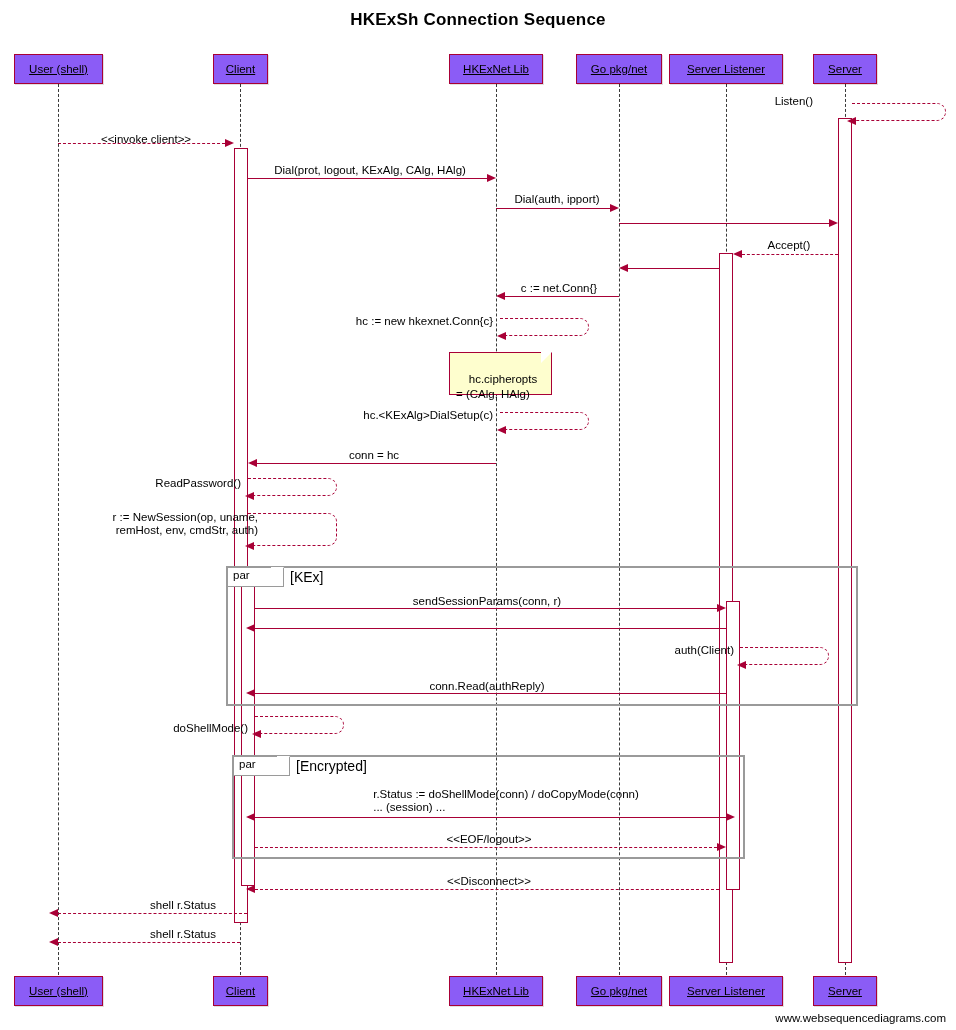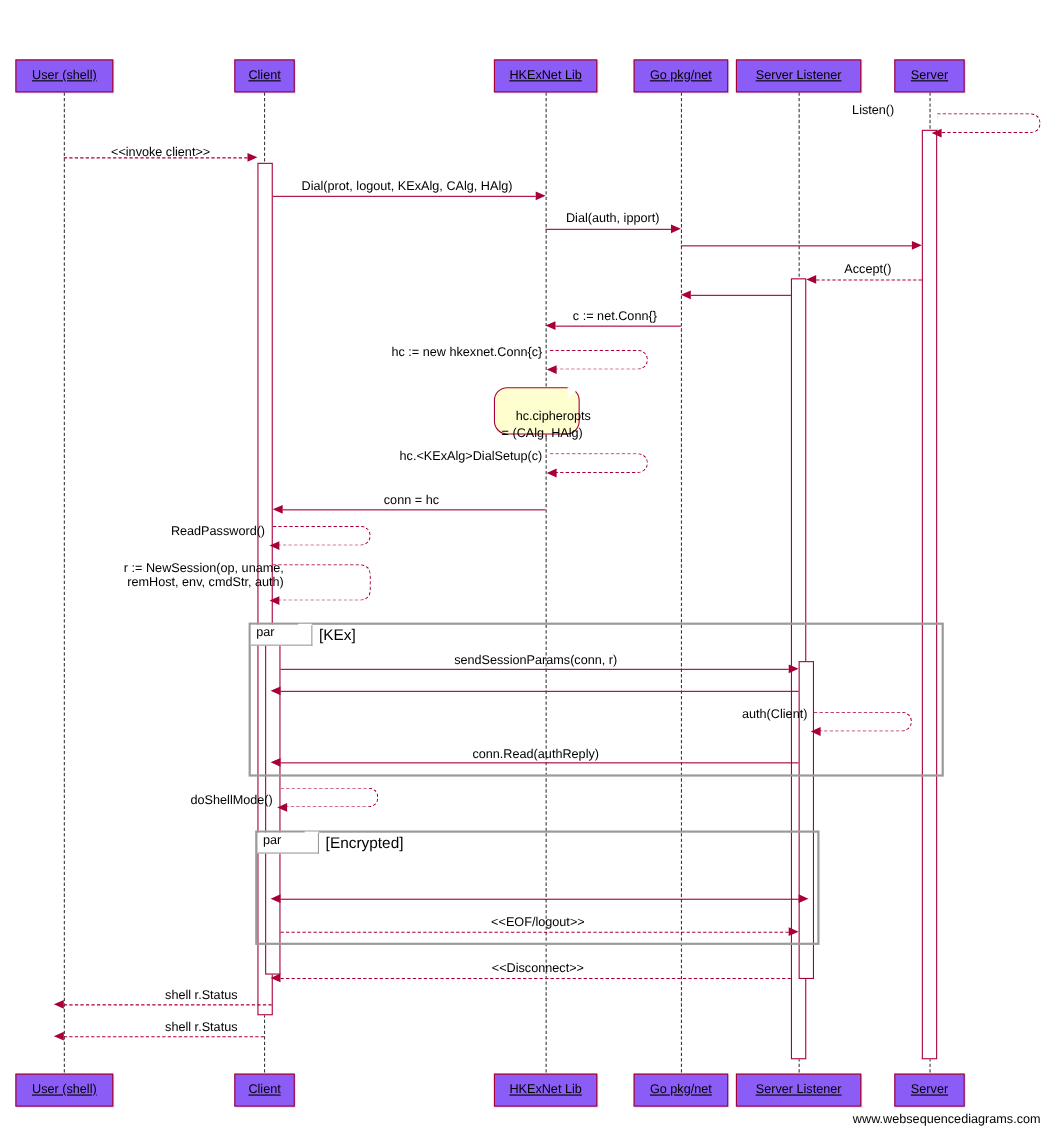--- a/index.html
+++ b/index.html
@@ -77,20 +77,21 @@
 
   .footer{
     position:absolute;font-size:11.5px;color:#000;right:10px;bottom:6px;white-space:nowrap;
   }
 </style>
 </head>
 <body>
 
 <div id="canvas">
 
+  <div class="title">HKExSh Connection Sequence</div>
 
   <div class="lifeline" style="left:58px;  top:84px; height:891px;"></div>
   <div class="lifeline" style="left:240px; top:84px; height:891px;"></div>
   <div class="lifeline" style="left:496px; top:84px; height:891px;"></div>
   <div class="lifeline" style="left:619px; top:84px; height:891px;"></div>
   <div class="lifeline" style="left:726px; top:84px; height:891px;"></div>
   <div class="lifeline" style="left:845px; top:84px; height:891px;"></div>
 
   <div class="activation" style="left:838px; top:118px; width:14px; height:845px;"></div>
 
@@ -162,21 +163,21 @@
   <div class="msg" style="left:505px; top:296px; width:114px;">
     <div class="line"></div>
     <div class="arrow-l" style="left:-9px;"></div>
   </div>
   <div class="msg-label" style="left:559px; top:282px;">c := net.Conn{}</div>
 
   <div class="selfmsg" style="left:500px; top:318px; width:89px; height:18px;"></div>
   <div class="arrow-l" style="left:497px; top:332px;"></div>
   <div class="msg-label" style="left:493px; top:315px; transform:translateX(-100%);">hc := new hkexnet.Conn{c}</div>
 
-  <div class="note" style="left:449px; top:352px; width:78px; height:43px;border-radius:12px;">
+  <div class="note" style="left:449px; top:352px; width:103px; height:43px;">
     <span>hc.cipheropts
 = (CAlg, HAlg)</span>
     <div class="foldtri"></div>
   </div>
 
   <div class="selfmsg" style="left:500px; top:412px; width:89px; height:18px;"></div>
   <div class="arrow-l" style="left:497px; top:426px;"></div>
   <div class="msg-label" style="left:493px; top:409px; transform:translateX(-100%);">hc.&lt;KExAlg&gt;DialSetup(c)</div>
 
   <div class="msg" style="left:257px; top:463px; width:239px;">
@@ -231,20 +232,22 @@
     <div class="clip"></div>
   </div>
   <div class="frame-label" style="left:239px; top:758px;">par</div>
   <div class="frame-cond" style="left:296px; top:758px;">[Encrypted]</div>
 
   <div class="msg" style="left:255px; top:817px; width:471px;">
     <div class="line"></div>
     <div class="arrow-l" style="left:-9px;"></div>
     <div class="arrow-r" style="left:471px;"></div>
   </div>
+  <div class="msg-label two" style="left:489px; top:788px;">r.Status := doShellMode(conn) / doCopyMode(conn)
+... (session) ...</div>
 
   <div class="msg dashed" style="left:255px; top:847px; width:462px;">
     <div class="line"></div>
     <div class="arrow-r" style="left:462px;"></div>
   </div>
   <div class="msg-label" style="left:489px; top:833px;">&lt;&lt;EOF/logout&gt;&gt;</div>
 
   <div class="msg dashed" style="left:255px; top:889px; width:464px;">
     <div class="line"></div>
     <div class="arrow-l" style="left:-9px;"></div>

